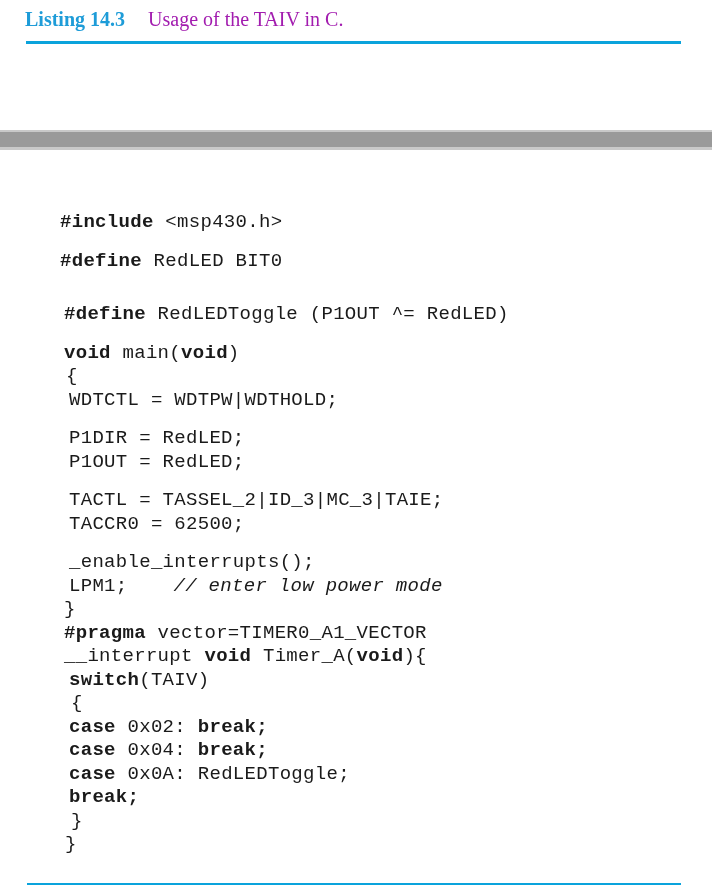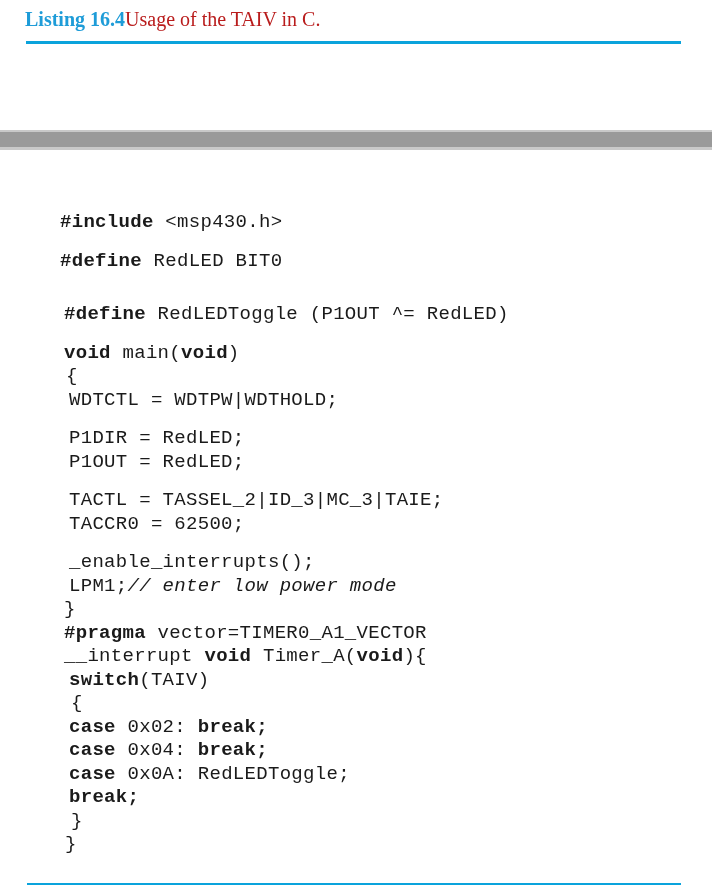--- a/index.html
+++ b/index.html
@@ -18,22 +18,22 @@
     left: 25px; top: 8px;
     font-size: 20px;
     color: #141414;
     white-space: nowrap;
   }
   .listing-label {
     font-weight: bold;
     color: var(--label-blue, #1E9CD8);
   }
   .listing-title {
-    margin-left: 0;
-    color: #b91c1c;
+    margin-left: 23px;
+    color: #a21caf;
   }
 
   .title-rule {
     position: absolute;
     left: 26px; top: 41px;
     width: 655px; height: 3px;
     background: var(--accent, #0AA3DC);
   }
 
   .divider-bar {
@@ -53,36 +53,36 @@
     font-family: "Liberation Mono", monospace;
     font-size: 19px;
     letter-spacing: 0.3px;
     color: var(--code-color, #1A1A1A);
     white-space: pre;
   }
   .code-line { height: 23.5px; line-height: 23.5px; }
   .code-line.blank { height: 15px; }
   .seg-bold { font-weight: bold; }
   .seg-plain { font-weight: normal; }
-  .seg-comment { font-style: italic; }
+  .seg-comment { font-style: italic; margin-left: 46px; }
 
   .bottom-rule {
     position: absolute;
     left: 27px; top: 883px;
     width: 654px; height: 2px;
     background: var(--accent, #0AA3DC);
   }
 </style>
 </head>
 <body>
 
 <div class="page">
 
   <div class="header">
-    <span class="listing-label">Listing 16.4</span><span class="listing-title">Usage of the TAIV in C.</span>
+    <span class="listing-label">Listing 14.3</span><span class="listing-title">Usage of the TAIV in C.</span>
   </div>
 
   <div class="title-rule"></div>
 
   <div class="divider-bar"></div>
 
   <div class="code"><div class="code-line" style="padding-left: 0px;"><span class="seg-bold">#include</span><span class="seg-plain"> &lt;msp430.h&gt;</span></div><div class="code-line blank"></div><div class="code-line" style="padding-left: 0px;"><span class="seg-bold">#define</span><span class="seg-plain"> RedLED BIT0</span></div><div class="code-line blank"></div><div class="code-line blank"></div><div class="code-line" style="padding-left: 4px;"><span class="seg-bold">#define</span><span class="seg-plain"> RedLEDToggle (P1OUT ^= RedLED)</span></div><div class="code-line blank"></div><div class="code-line" style="padding-left: 4px;"><span class="seg-bold">void</span><span class="seg-plain"> main(</span><span class="seg-bold">void</span><span class="seg-plain">)</span></div><div class="code-line" style="padding-left: 6px;"><span class="seg-plain">{</span></div><div class="code-line" style="padding-left: 9px;"><span class="seg-plain">WDTCTL = WDTPW|WDTHOLD;</span></div><div class="code-line blank"></div><div class="code-line" style="padding-left: 9px;"><span class="seg-plain">P1DIR = RedLED;</span></div><div class="code-line" style="padding-left: 9px;"><span class="seg-plain">P1OUT = RedLED;</span></div><div class="code-line blank"></div><div class="code-line" style="padding-left: 9px;"><span class="seg-plain">TACTL = TASSEL_2|ID_3|MC_3|TAIE;</span></div><div class="code-line" style="padding-left: 9px;"><span class="seg-plain">TACCR0 = 62500;</span></div><div class="code-line blank"></div><div class="code-line" style="padding-left: 9px;"><span class="seg-plain">_enable_interrupts();</span></div><div class="code-line" style="padding-left: 9px;"><span class="seg-plain">LPM1;</span><span class="seg-comment">// enter low power mode</span></div><div class="code-line" style="padding-left: 4px;"><span class="seg-plain">}</span></div><div class="code-line" style="padding-left: 4px;"><span class="seg-bold">#pragma</span><span class="seg-plain"> vector=TIMER0_A1_VECTOR</span></div><div class="code-line" style="padding-left: 4px;"><span class="seg-plain">__interrupt </span><span class="seg-bold">void</span><span class="seg-plain"> Timer_A(</span><span class="seg-bold">void</span><span class="seg-plain">){</span></div><div class="code-line" style="padding-left: 9px;"><span class="seg-bold">switch</span><span class="seg-plain">(TAIV)</span></div><div class="code-line" style="padding-left: 11px;"><span class="seg-plain">{</span></div><div class="code-line" style="padding-left: 9px;"><span class="seg-bold">case</span><span class="seg-plain"> 0x02: </span><span class="seg-bold">break;</span></div><div class="code-line" style="padding-left: 9px;"><span class="seg-bold">case</span><span class="seg-plain"> 0x04: </span><span class="seg-bold">break;</span></div><div class="code-line" style="padding-left: 9px;"><span class="seg-bold">case</span><span class="seg-plain"> 0x0A: RedLEDToggle;</span></div><div class="code-line" style="padding-left: 9px;"><span class="seg-bold">break;</span></div><div class="code-line" style="padding-left: 11px;"><span class="seg-plain">}</span></div><div class="code-line" style="padding-left: 5px;"><span class="seg-plain">}</span></div></div>
 
   <div class="bottom-rule"></div>
 

